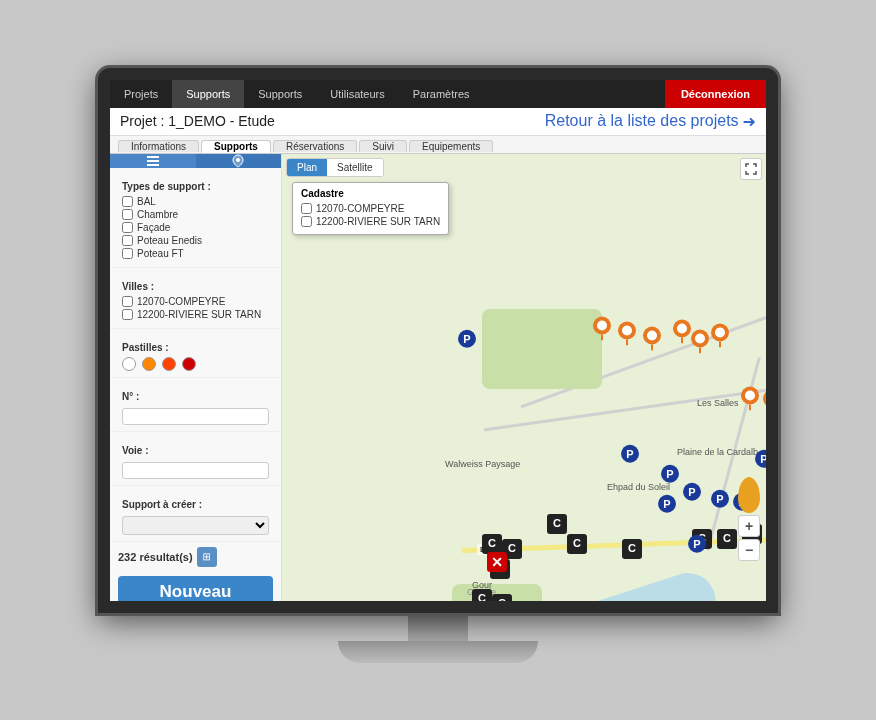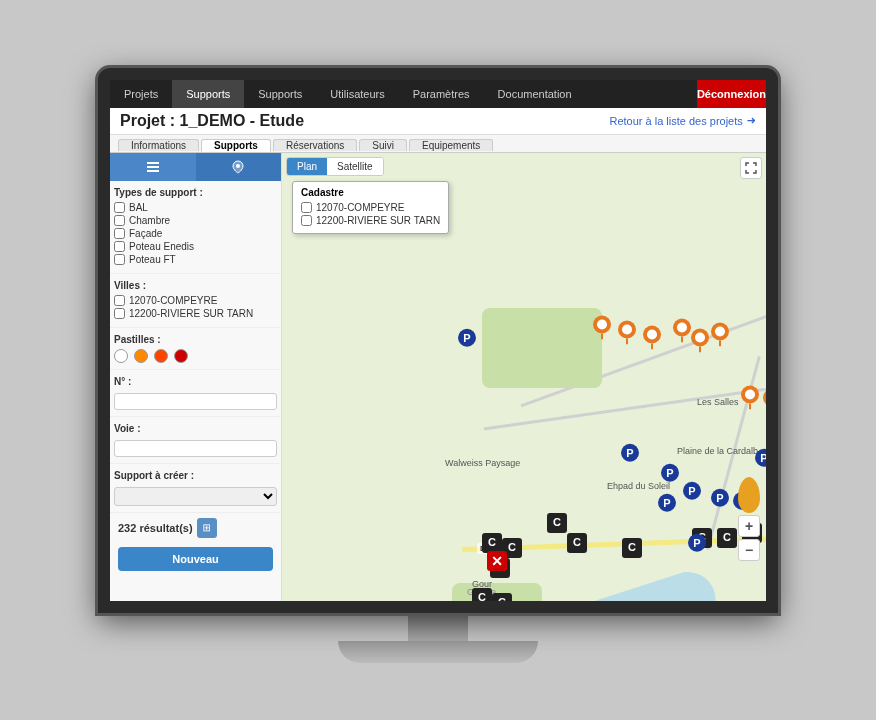--- a/index.html
+++ b/index.html
@@ -74,49 +74,49 @@
       cursor: pointer;
       font-size: 11px;
     }
     .top-nav-item.active { color: #fff; background: #444; }
 
     .nav-spacer { flex: 1; }
 
     .deconnexion-btn {
       background: #cc0000;
       color: #fff;
-      padding: 0 0;
+      padding: 0 16px;
       height: 100%;
       display: flex;
       align-items: center;
       cursor: pointer;
       font-size: 11px;
       font-weight: bold;
     }
 
     
     .project-header {
       background: #fff;
       padding: 4px 10px;
       display: flex;
       align-items: center;
       justify-content: space-between;
       border-bottom: 1px solid #ddd;
       flex-shrink: 0;
     }
 
     .project-title {
-      font-weight: bold;
-      font-size: 16px;
+      font-weight: normal;
+      font-size: 14px;
       color: #222;
     }
 
     .back-link {
       color: #3366cc;
-      font-size: 11px;
+      font-size: 16px;
       cursor: pointer;
       display: flex;
       align-items: center;
       gap: 4px;
     }
 
     
     .tab-bar {
       background: #f5f5f5;
       display: flex;
@@ -172,22 +172,23 @@
       flex: 1;
       display: flex;
       align-items: center;
       justify-content: center;
       cursor: pointer;
       color: #fff;
     }
     .sidebar-icon-btn.active { background: #3a76b8; }
 
     .sidebar-section {
-      padding: 6px 4px;
+      padding: 6px 12px;
       border-bottom: 1px solid #eee;
+      margin-top: 7px;
     }
 
     .sidebar-label {
       font-weight: bold;
       font-size: 10px;
       color: #333;
       margin-bottom: 4px;
     }
 
     .checkbox-item {
@@ -268,21 +269,21 @@
 
     .nouveau-btn {
       margin: 4px 8px;
       background: #3a86c8;
       color: #fff;
       border: none;
       border-radius: 4px;
       padding: 6px 0;
       width: calc(100% - 16px);
       cursor: pointer;
-      font-size: 11px;
+      font-size: 17px;
       font-weight: bold;
     }
 
     
     .map-area {
       flex: 1;
       position: relative;
       overflow: hidden;
     }
 
@@ -489,21 +490,20 @@
 <div class="monitor-wrapper">
   <div class="monitor-screen">
     <div class="app">
 
       <div class="top-nav">
         <div class="top-nav-item">Projets</div>
         <div class="top-nav-item active">Supports</div>
         <div class="top-nav-item">Supports</div>
         <div class="top-nav-item">Utilisateurs</div>
         <div class="top-nav-item">Paramètres</div>
-        <div class="top-nav-item">Documentation</div>
         <div class="nav-spacer"></div>
         <div class="deconnexion-btn">Déconnexion</div>
       </div>
 
       <div class="project-header">
         <span class="project-title">Projet : 1_DEMO - Etude</span>
         <span class="back-link">
           <span>Retour à la liste des projets</span>
           <span>➜</span>
         </span>

